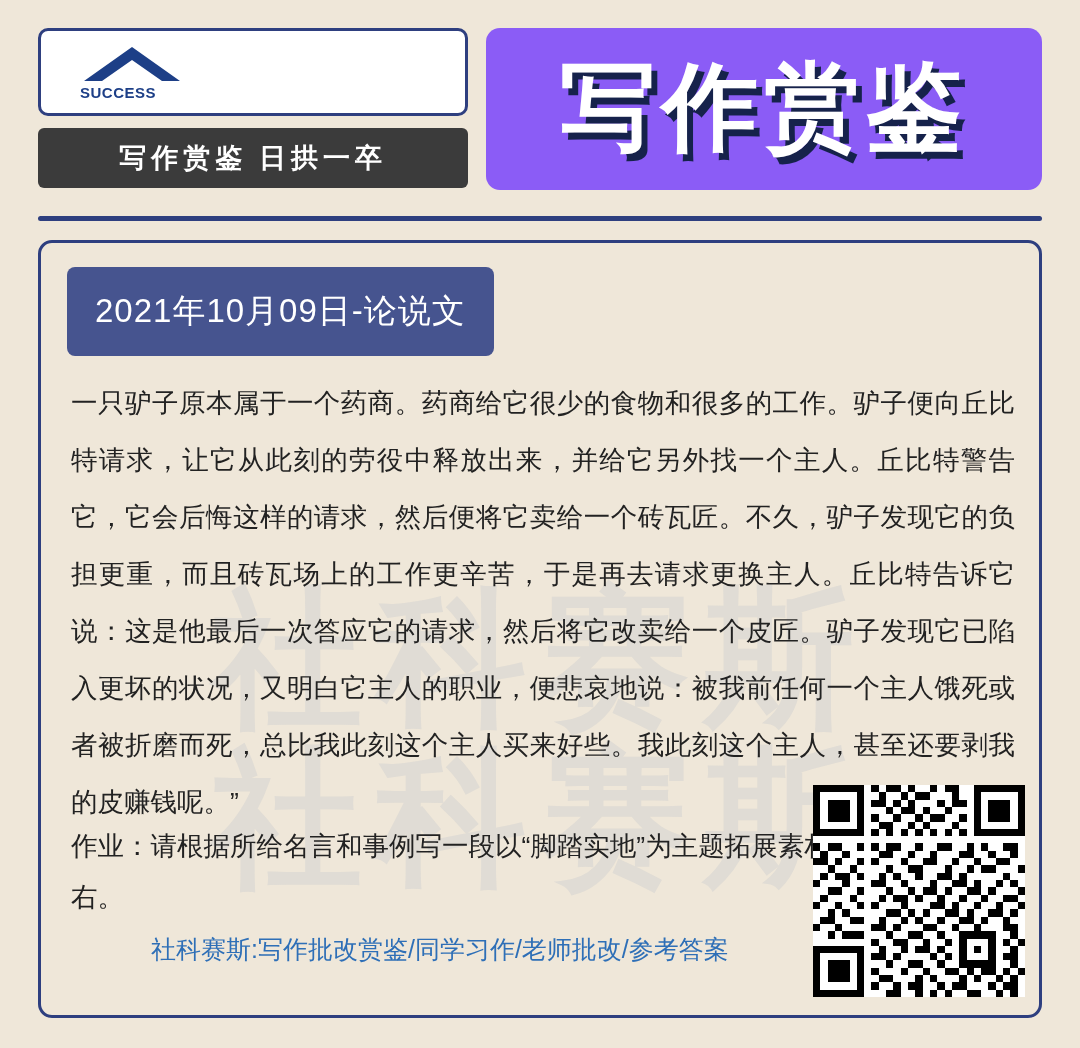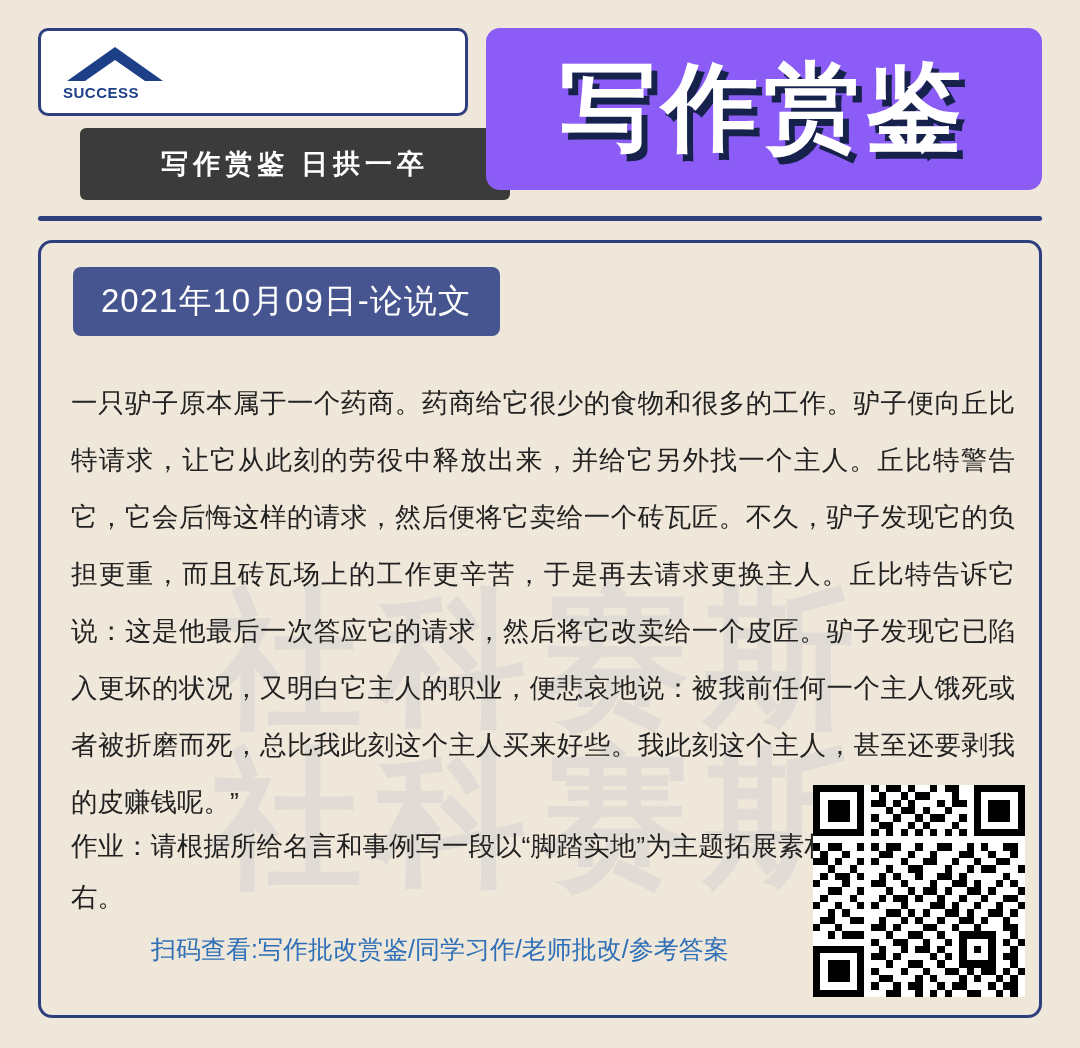--- a/index.html
+++ b/index.html
@@ -60,20 +60,21 @@
     display: flex;
     align-items: center;
     box-sizing: border-box;
     padding-left: 14px;
   }
   .logo-mark {
     width: 120px;
     height: 62px;
     position: relative;
     flex: 0 0 auto;
+    margin-left: 17px;
   }
   .logo-roof {
     position: absolute;
     left: 8px;
     top: 4px;
     width: 104px;
     height: 38px;
   }
   .logo-word {
     position: absolute;
@@ -88,32 +89,31 @@
   .logo-text {
     font-size: 38px;
     font-weight: bold;
     color: #1d3f87;
     letter-spacing: 2px;
     font-family: "Liberation Sans", sans-serif;
   }
   .tagline {
     margin-top: 12px;
     width: 430px;
-    height: 72px;
+    height: 60px;
     background: #3b3b3b;
     border-radius: 6px;
     display: flex;
     align-items: center;
     justify-content: center;
     color: #ffffff;
     font-size: 27px;
     font-weight: bold;
     letter-spacing: 5px;
     font-family: "Liberation Serif", serif;
-    margin-left: 42px;
   }
   .header-right {
     margin-left: 18px;
     flex: 1;
     height: 162px;
     background: #8b5cf6;
     border-radius: 14px;
     display: flex;
     align-items: center;
     justify-content: center;
@@ -161,26 +161,26 @@
     top: 240px;
     width: 1004px;
     height: 778px;
     border: 3px solid #2e3f7f;
     border-radius: 14px;
     box-sizing: border-box;
     background: transparent;
   }
   .date-badge {
     position: absolute;
-    left: 32px;
+    left: 26px;
     top: 24px;
     background: #46548f;
     color: #ffffff;
     font-size: 33px;
-    padding: 12px 28px;
+    padding: 22px 28px;
     border-radius: 8px;
     letter-spacing: 1px;
     font-family: "Liberation Sans", sans-serif;
     white-space: nowrap;
   }
   .body-text {
     position: absolute;
     left: 30px;
     top: 132px;
     width: 944px;
@@ -253,21 +253,21 @@
   <div class="rule"></div>
 
   <div class="card">
 
     <div class="date-badge">2021年10月09日-论说文</div>
 
     <div class="body-text">一只驴子原本属于一个药商。药商给它很少的食物和很多的工作。驴子便向丘比特请求，让它从此刻的劳役中释放出来，并给它另外找一个主人。丘比特警告它，它会后悔这样的请求，然后便将它卖给一个砖瓦匠。不久，驴子发现它的负担更重，而且砖瓦场上的工作更辛苦，于是再去请求更换主人。丘比特告诉它说：这是他最后一次答应它的请求，然后将它改卖给一个皮匠。驴子发现它已陷入更坏的状况，又明白它主人的职业，便悲哀地说：被我前任何一个主人饿死或者被折磨而死，总比我此刻这个主人买来好些。我此刻这个主人，甚至还要剥我的皮赚钱呢。”</div>
 
     <div class="assignment">作业：请根据所给名言和事例写一段以“脚踏实地”为主题拓展素材，字数在250左右。</div>
 
-    <div class="scan-line">扫码查看:写作批改赏鉴/同学习作/老师批改/参考答案</div>
+    <div class="scan-line">社科赛斯:写作批改赏鉴/同学习作/老师批改/参考答案</div>
 
     <div class="qr">
       <svg width="212" height="212" viewBox="0 0 29 29" shape-rendering="crispEdges" xmlns="http://www.w3.org/2000/svg" aria-label="qr-code">
         <rect width="29" height="29" fill="#ffffff"></rect>
         <g fill="#000000">
 
           <rect x="0" y="0" width="7" height="1"></rect>
             <rect x="0" y="6" width="7" height="1"></rect>
           <rect x="0" y="0" width="1" height="7"></rect>
             <rect x="6" y="0" width="1" height="7"></rect>

